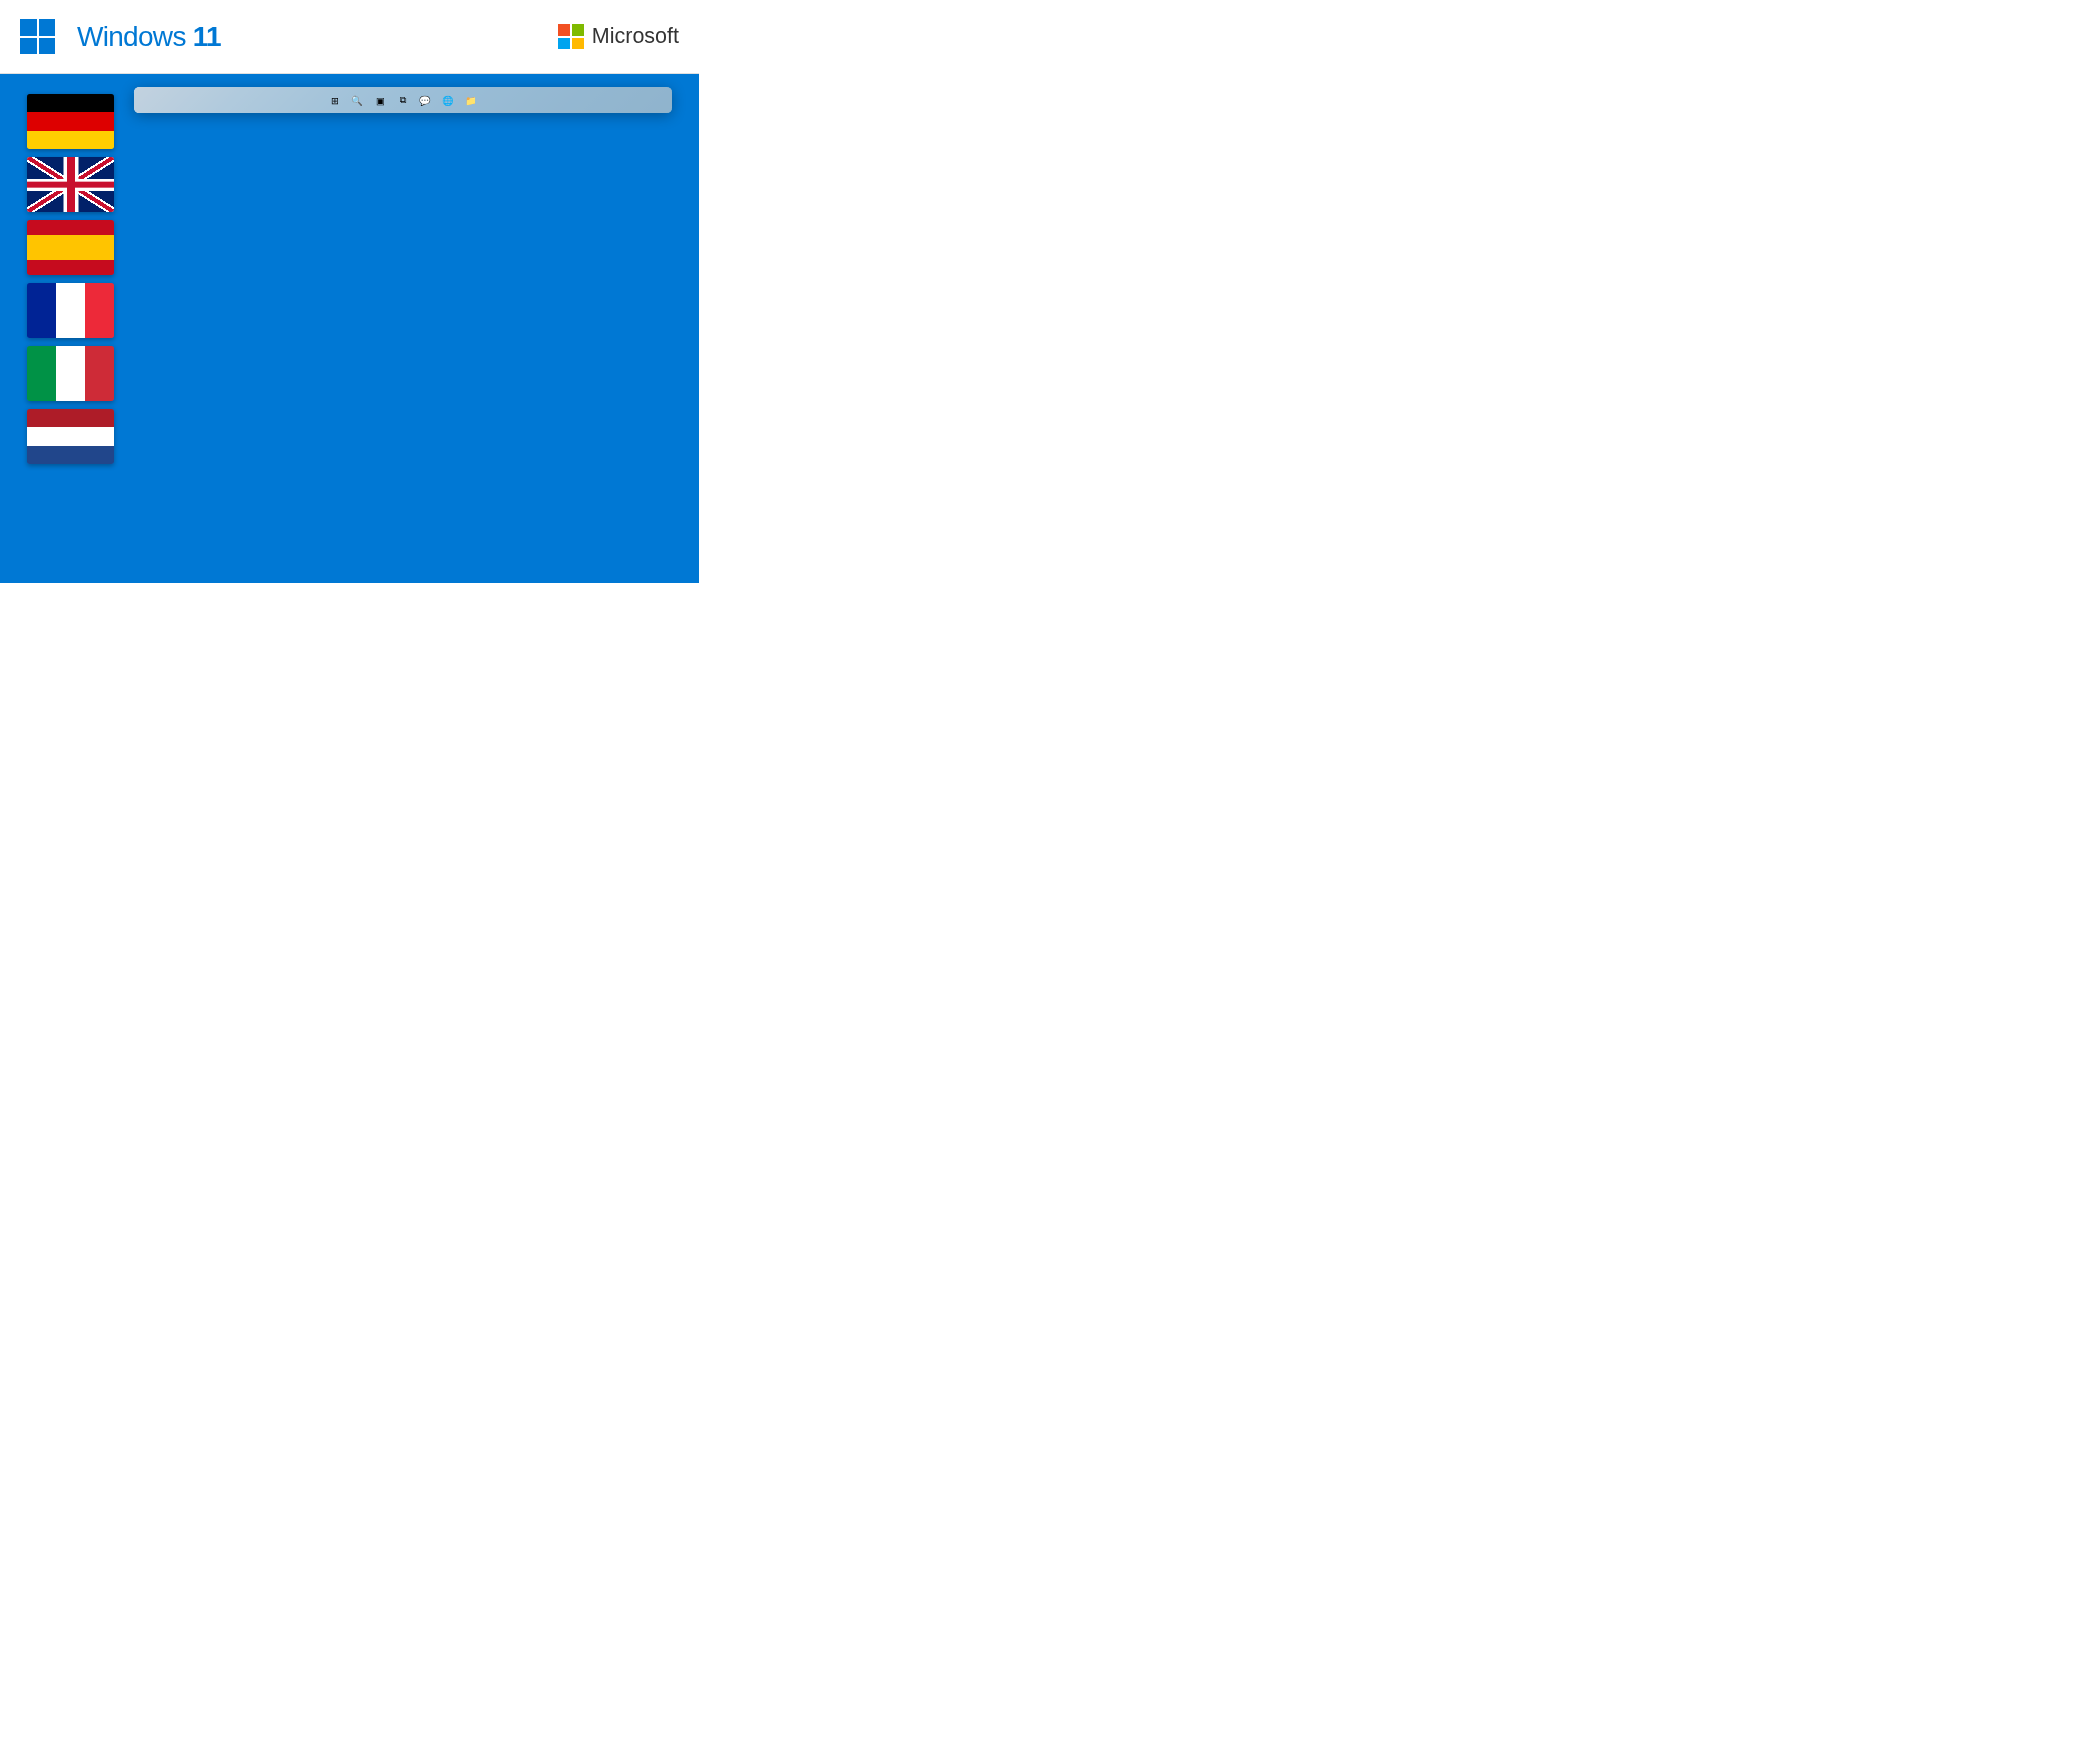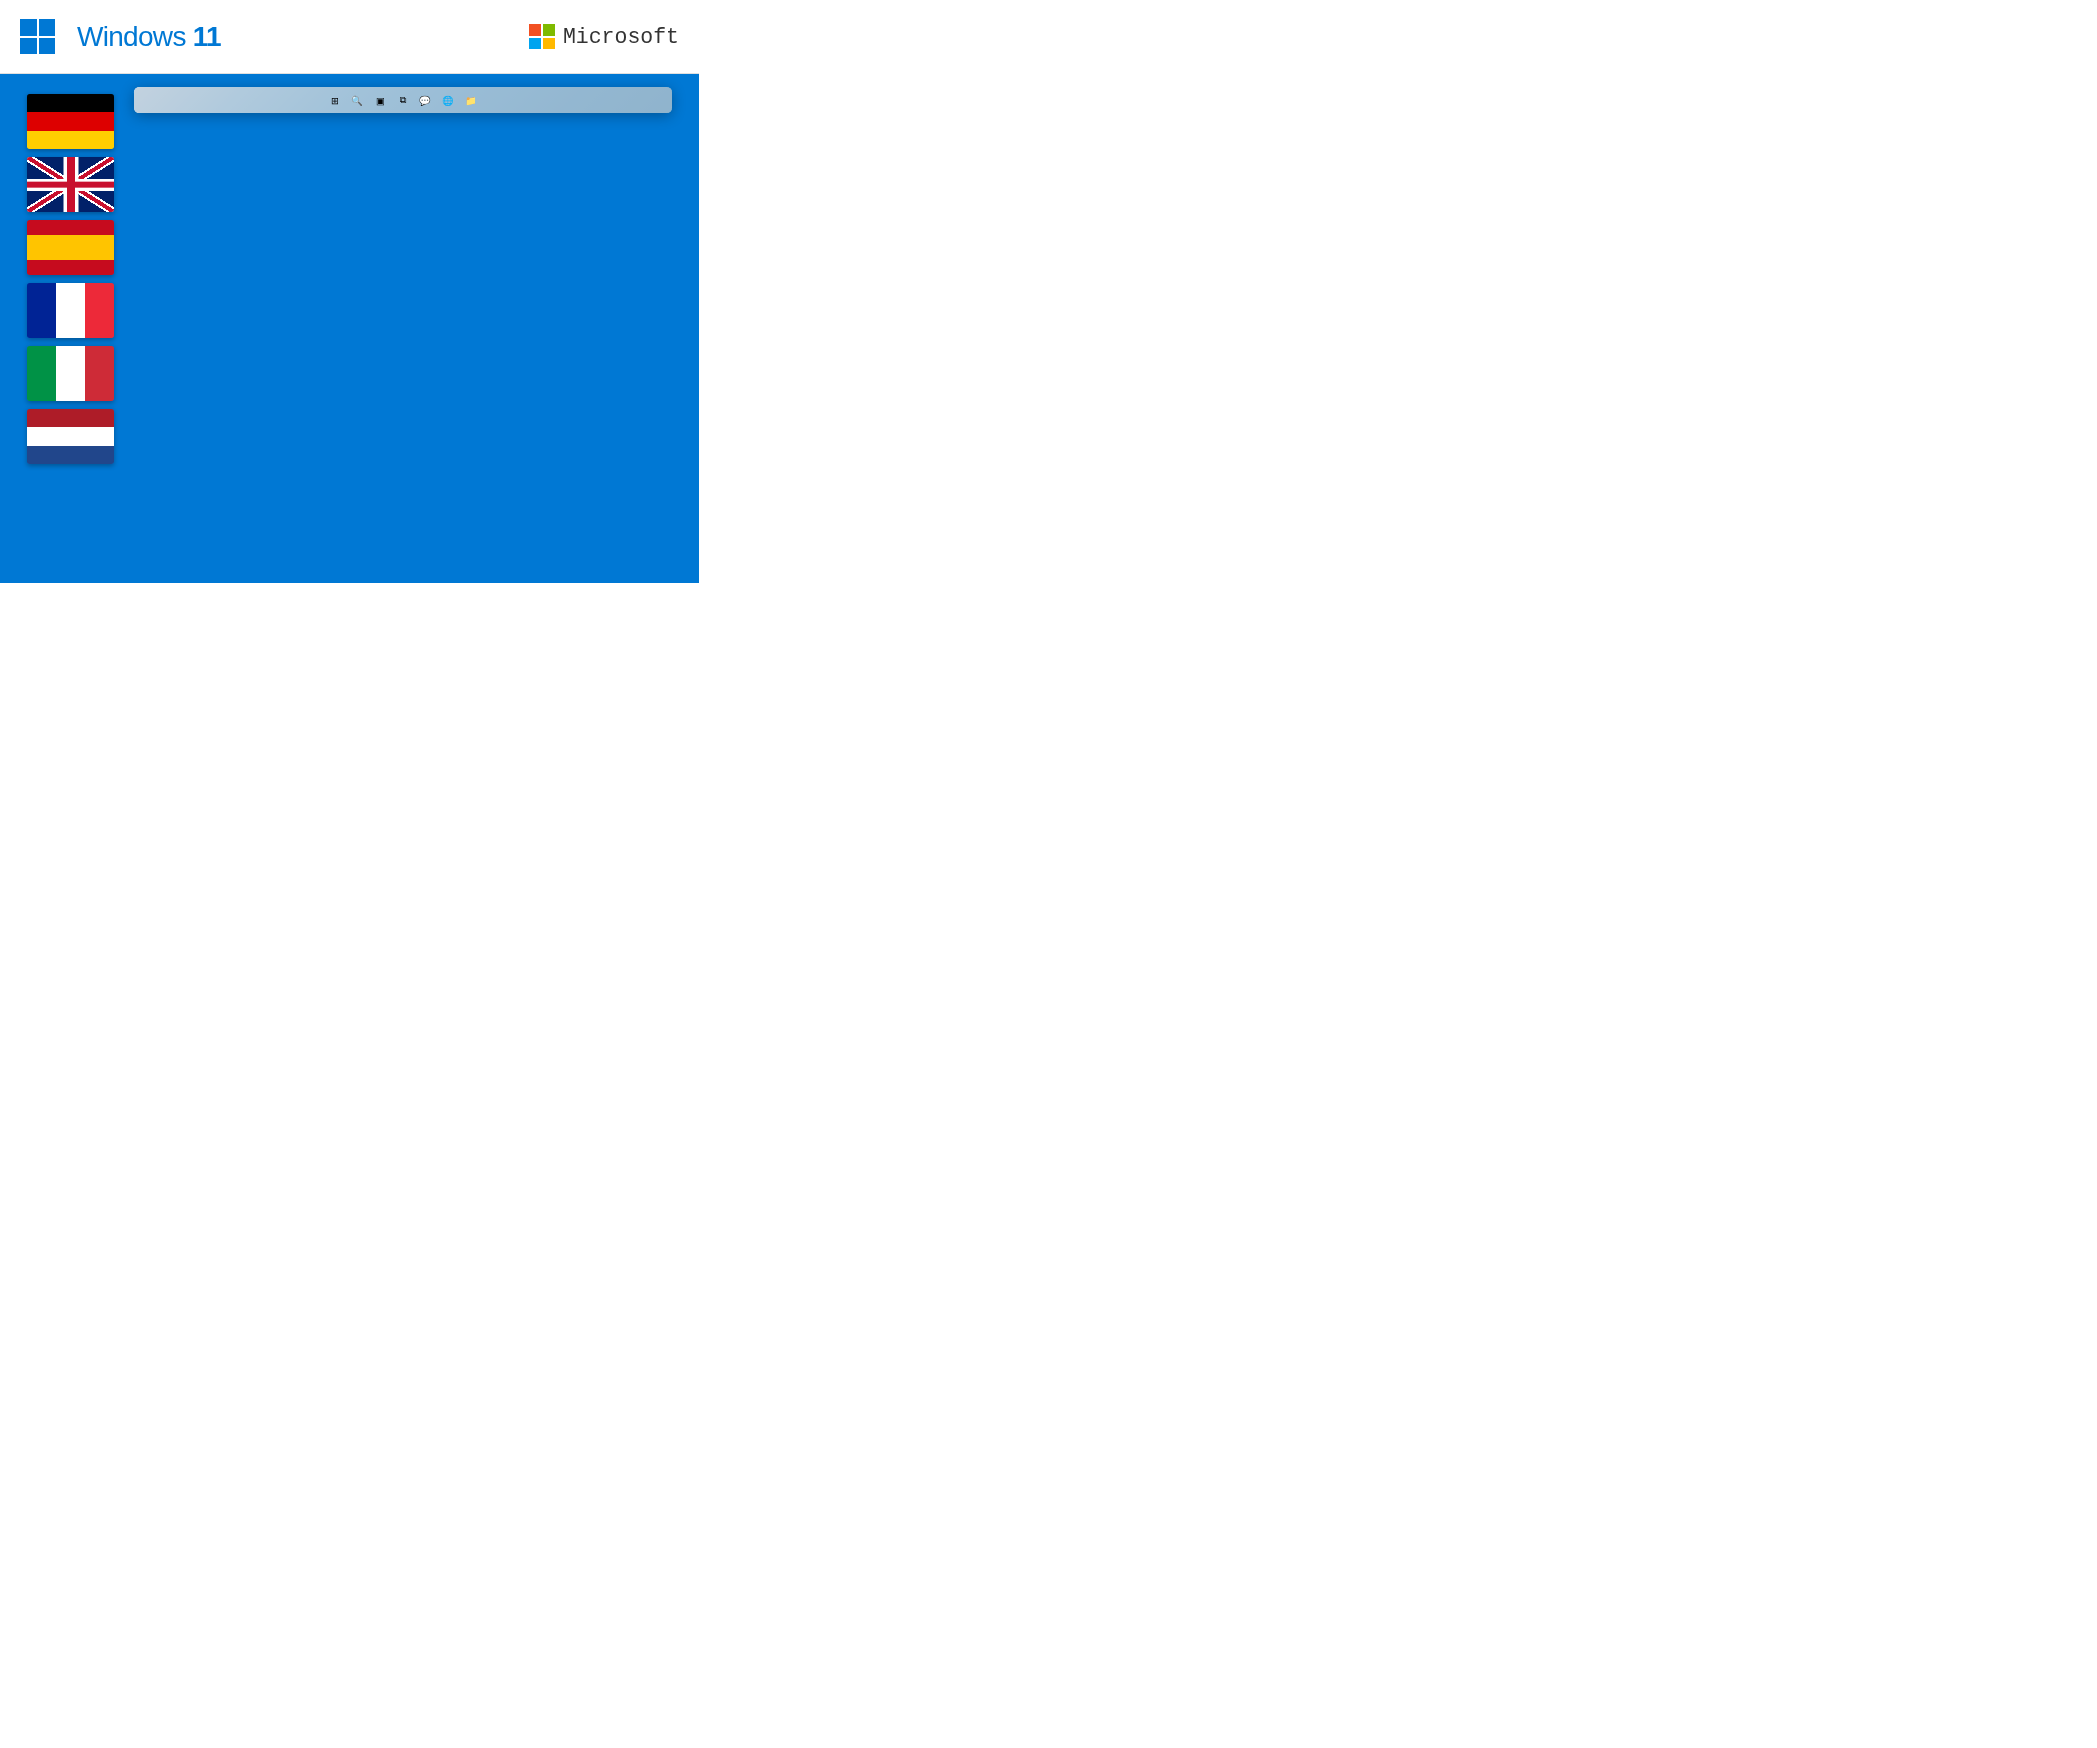--- a/index.html
+++ b/index.html
@@ -58,21 +58,20 @@
       height: 25.6px;
     }
     .ms-grid .r { background: #f25022; }
     .ms-grid .g { background: #7fba00; }
     .ms-grid .b { background: #00a4ef; }
     .ms-grid .y { background: #ffb900; }
     .ms-title {
       font-size: 21.5px;
       font-weight: 300;
       color: #333;
-      font-family: Liberation Mono, monospace;
     }
 
     
     .blue-section {
       background: #0078d4;
       padding: 0;
       position: relative;
       height: calc(583px - 74px);
       display: flex;
       flex-direction: column;

